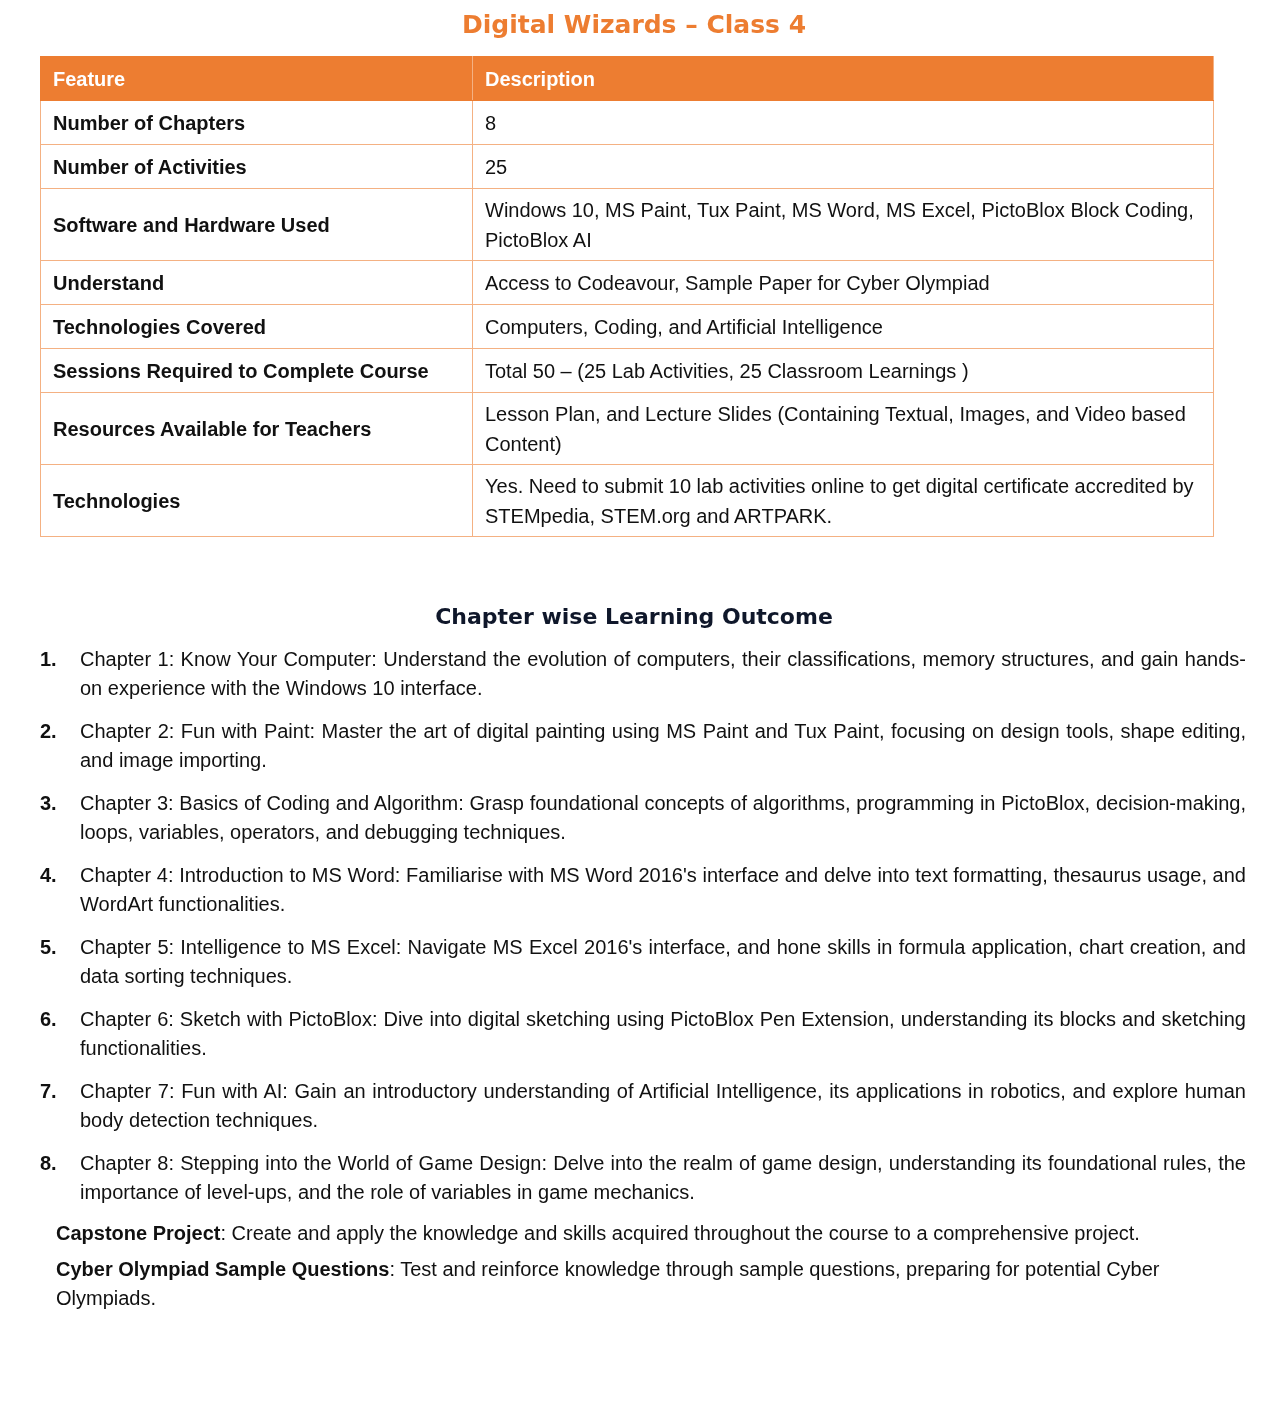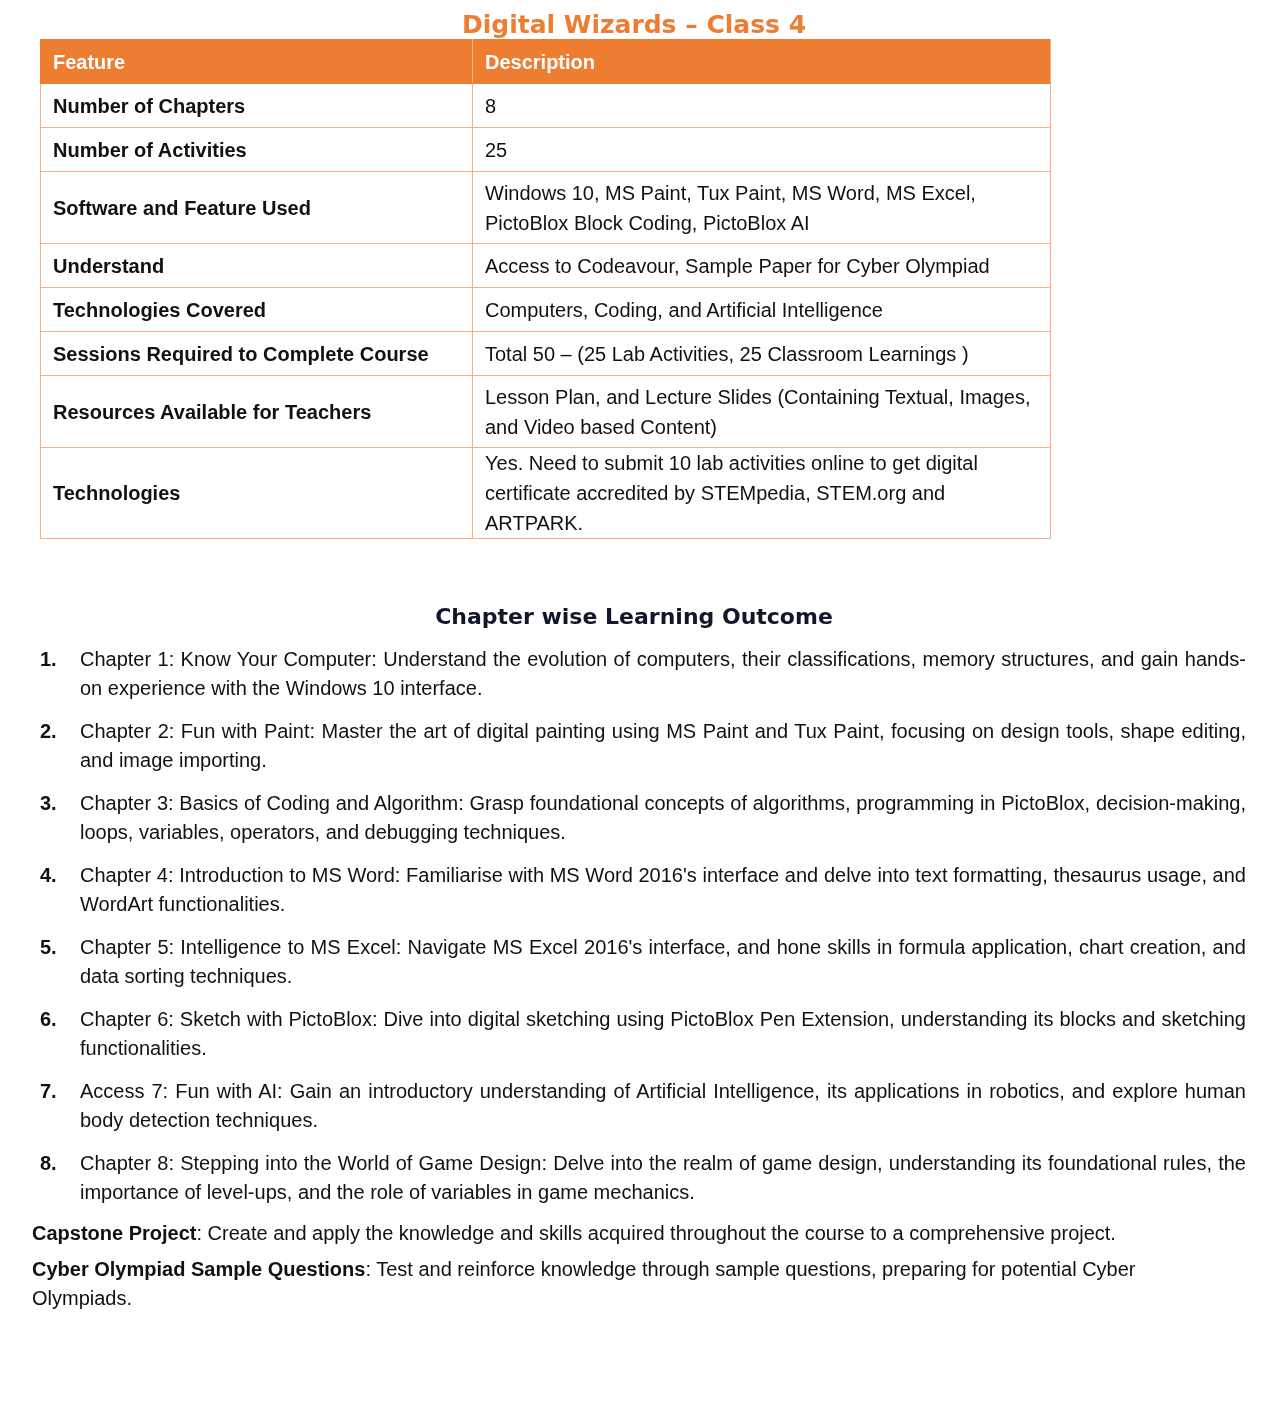--- a/index.html
+++ b/index.html
@@ -28,22 +28,22 @@
       text-align: center;
       font-family: "DejaVu Sans", sans-serif;
       font-weight: bold;
       font-size: 25px;
       color: #ED7D31;
       letter-spacing: 0px;
     }
     table.features {
       position: absolute;
       left: 40px;
-      top: 39px;
-      width: 1011px;
+      top: 56px;
+      width: 1174px;
       border-collapse: collapse;
       font-size: 20px;
     }
     table.features th, table.features td {
       border: 1.5px solid #F4B183;
       padding: 0 12px;
       text-align: left;
       vertical-align: middle;
       line-height: 30px;
     }
@@ -90,21 +90,21 @@
     }
     ol.outcomes li .num {
       position: absolute;
       left: 0;
       top: 0;
       font-weight: bold;
     }
     ol.outcomes li .ch-title { font-weight: normal; }
     .extra {
       position: absolute;
-      left: 32px;
+      left: 56px;
       width: 1206px;
       font-size: 20px;
       line-height: 29px;
     }
     .extra .lbl { font-weight: bold; }
     .capstone { top: 1219px; }
     .olympiad { top: 1255px; }
   </style>
 </head>
 <body>
@@ -123,21 +123,21 @@
     <tbody>
       <tr class="single">
         <td class="feature">Number of Chapters</td>
         <td>8</td>
       </tr>
       <tr class="single">
         <td class="feature">Number of Activities</td>
         <td>25</td>
       </tr>
       <tr class="double">
-        <td class="feature">Software and Feature Used</td>
+        <td class="feature">Software and Hardware Used</td>
         <td>Windows 10, MS Paint, Tux Paint, MS Word, MS Excel, PictoBlox Block Coding, PictoBlox AI</td>
       </tr>
       <tr class="single">
         <td class="feature">Understand</td>
         <td>Access to Codeavour, Sample Paper for Cyber Olympiad</td>
       </tr>
       <tr class="single">
         <td class="feature">Technologies Covered</td>
         <td>Computers, Coding, and Artificial Intelligence</td>
       </tr>
@@ -171,21 +171,21 @@
     <li>
       <span class="num">4.</span><span class="ch-title">Chapter 4: Introduction to MS Word</span><span>: Familiarise with MS Word 2016's interface and delve into text formatting, thesaurus usage, and WordArt functionalities.</span>
     </li>
     <li>
       <span class="num">5.</span><span class="ch-title">Chapter 5: Intelligence to MS Excel</span><span>: Navigate MS Excel 2016's interface, and hone skills in formula application, chart creation, and data sorting techniques.</span>
     </li>
     <li>
       <span class="num">6.</span><span class="ch-title">Chapter 6: Sketch with PictoBlox</span><span>: Dive into digital sketching using PictoBlox Pen Extension, understanding its blocks and sketching functionalities.</span>
     </li>
     <li>
-      <span class="num">7.</span><span class="ch-title">Access 7: Fun with AI</span><span>: Gain an introductory understanding of Artificial Intelligence, its applications in robotics, and explore human body detection techniques.</span>
+      <span class="num">7.</span><span class="ch-title">Chapter 7: Fun with AI</span><span>: Gain an introductory understanding of Artificial Intelligence, its applications in robotics, and explore human body detection techniques.</span>
     </li>
     <li>
       <span class="num">8.</span><span class="ch-title">Chapter 8: Stepping into the World of Game Design</span><span>: Delve into the realm of game design, understanding its foundational rules, the importance of level-ups, and the role of variables in game mechanics.</span>
     </li>
   </ol>
 
   <div class="extra capstone">
     <span class="lbl">Capstone Project</span><span>: Create and apply the knowledge and skills acquired throughout the course to a comprehensive project.</span>
   </div>
 

